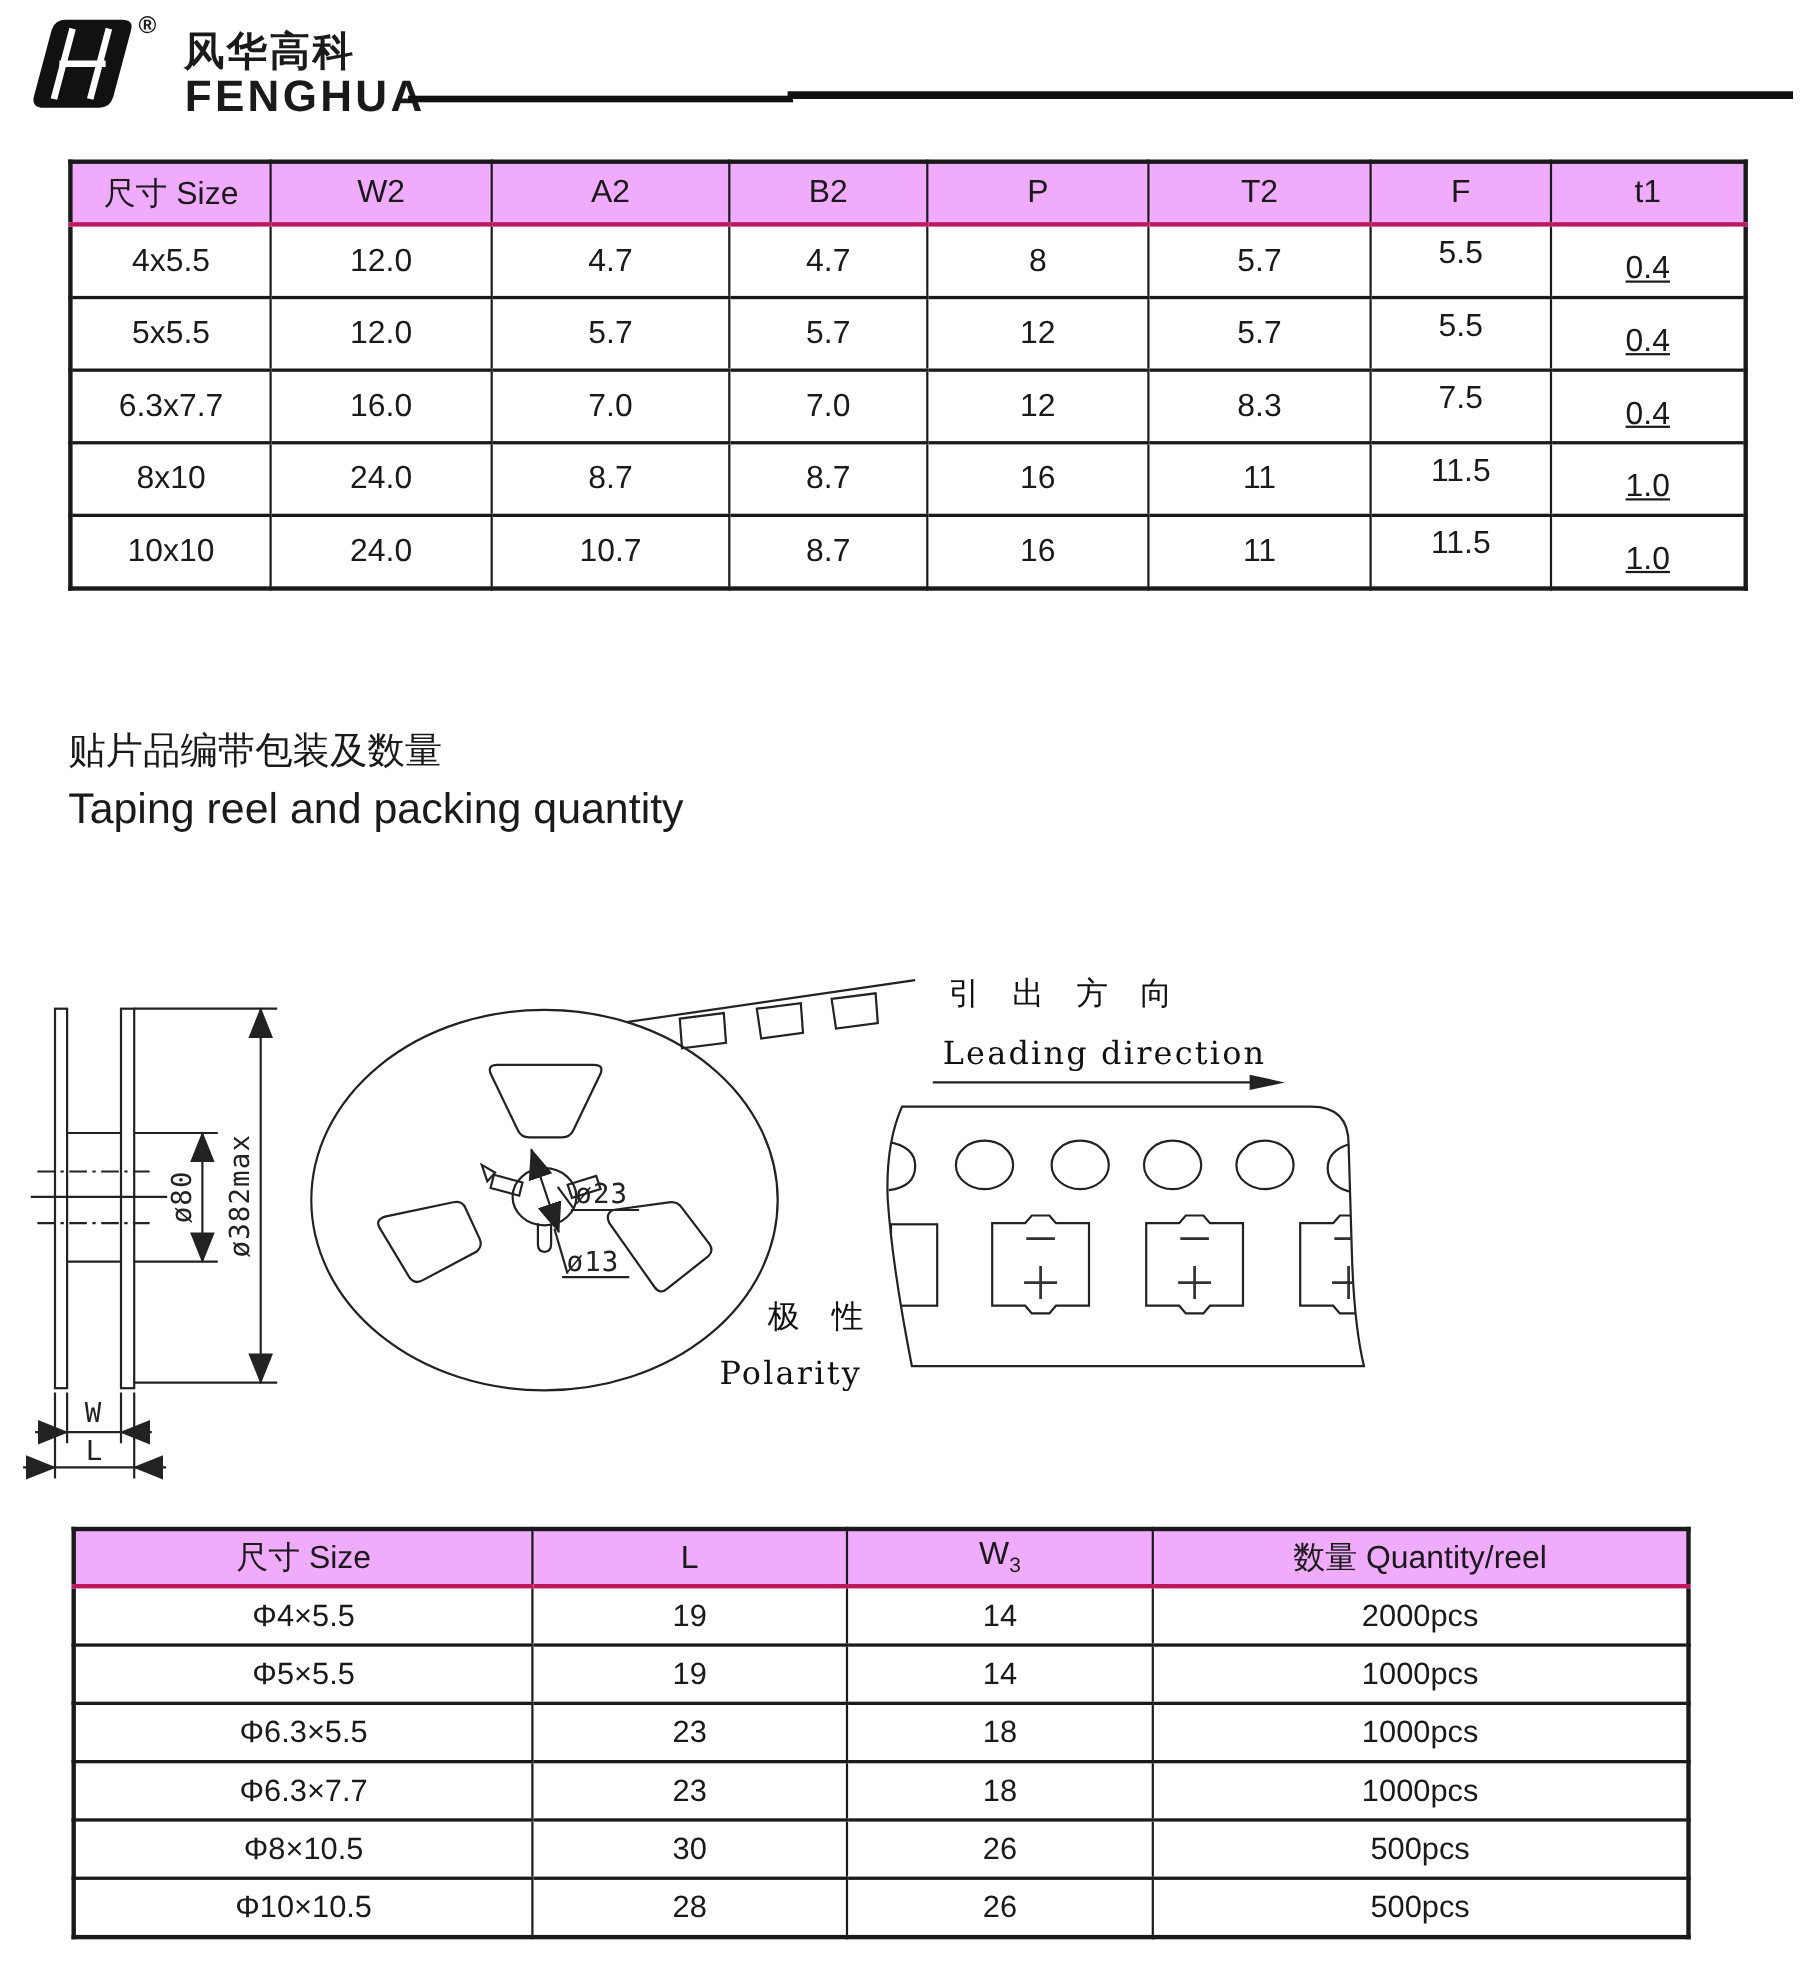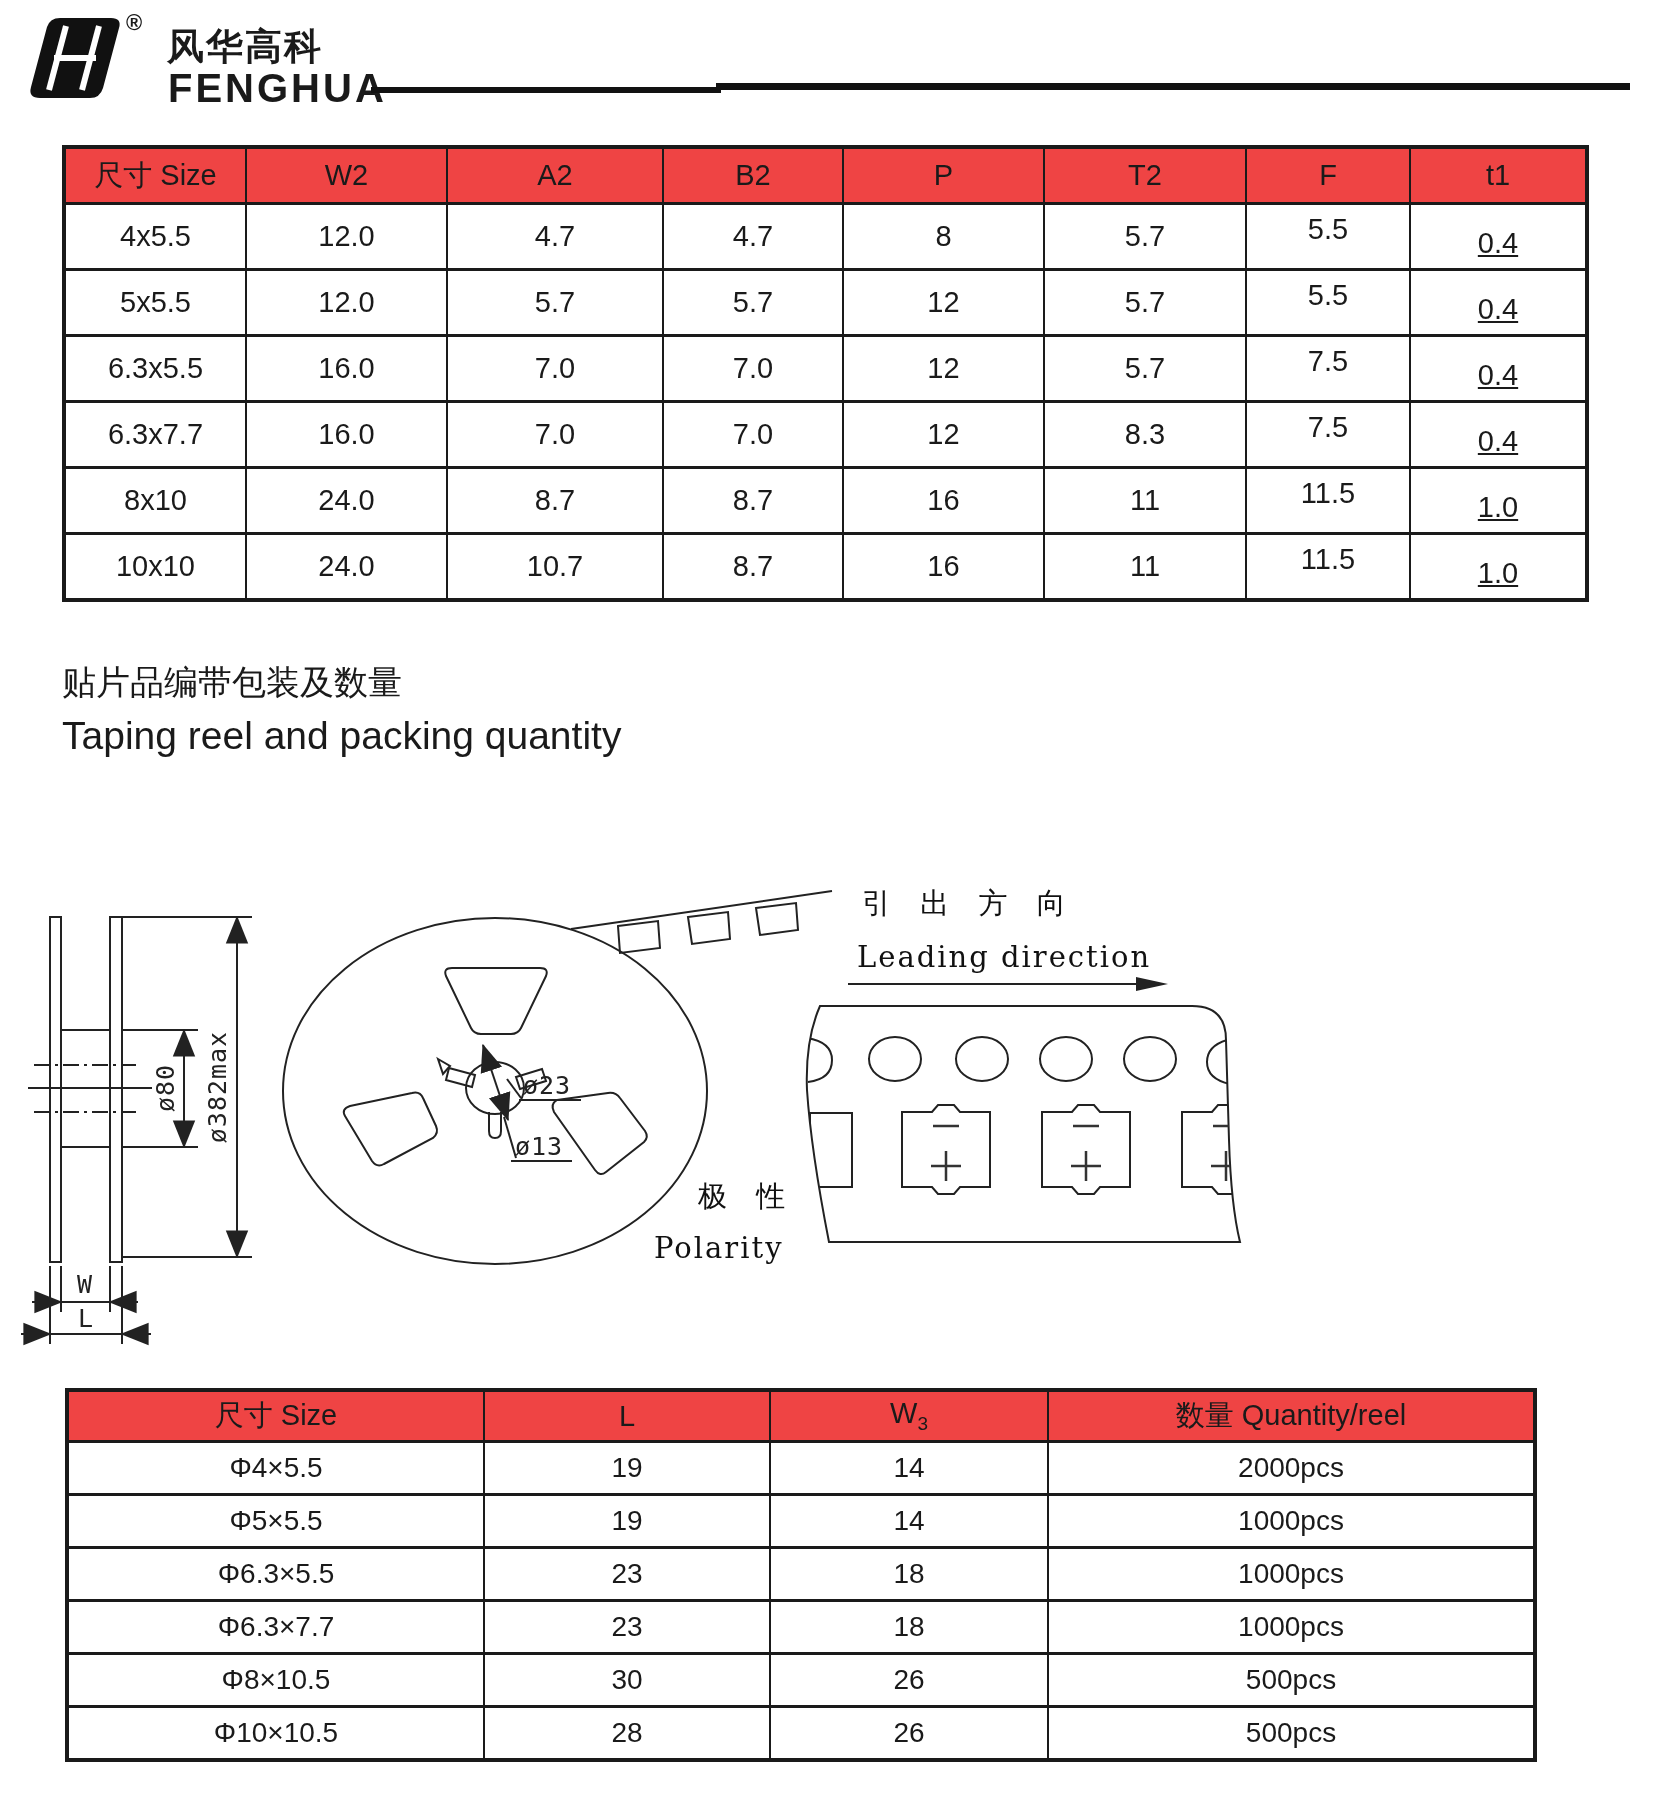--- a/index.html
+++ b/index.html
@@ -17,21 +17,21 @@
   .rule-b{position:absolute;left:716px;top:83px;width:914px;height:7px;background:#111;}
   
   table.spec{position:absolute;border-collapse:collapse;table-layout:fixed;background:#fff;}
   table.spec td,table.spec th{
     border-left:2px solid #1a1a1a;border-right:2px solid #1a1a1a;
     border-top:3px solid #1a1a1a;border-bottom:3px solid #1a1a1a;
     text-align:center;vertical-align:middle;font-weight:normal;
     font-size:29px;padding:0;
   }
   table.spec{border:4px solid #1a1a1a;}
-  table.spec th{background:#ef4444;border-bottom:2px solid #be185d;}
+  table.spec th{background:#f0abfc;border-bottom:4px solid #be185d;}
   #dim-table{left:62px;top:145px;width:1523px;}
   #dim-table th{height:53px;}
   #dim-table td{height:55px;}
   #dim-table td:nth-child(7){vertical-align:top;padding-top:8px;}
   #dim-table td:nth-child(8){vertical-align:bottom;padding-bottom:8px;text-decoration:underline;}
   #pack-table{left:65px;top:1388px;width:1468px;}
   #pack-table th{height:48px;}
   #pack-table td{height:50px;font-size:28px;}
   sub.w3{font-size:19px;}
   
@@ -99,30 +99,20 @@
       <td>5x5.5</td>
       <td>12.0</td>
       <td>5.7</td>
       <td>5.7</td>
       <td>12</td>
       <td>5.7</td>
       <td>5.5</td>
       <td>0.4</td>
     </tr>
     <tr>
-      <td>6.3x5.5</td>
-      <td>16.0</td>
-      <td>7.0</td>
-      <td>7.0</td>
-      <td>12</td>
-      <td>5.7</td>
-      <td>7.5</td>
-      <td>0.4</td>
-    </tr>
-    <tr>
       <td>6.3x7.7</td>
       <td>16.0</td>
       <td>7.0</td>
       <td>7.0</td>
       <td>12</td>
       <td>8.3</td>
       <td>7.5</td>
       <td>0.4</td>
     </tr>
     <tr>

